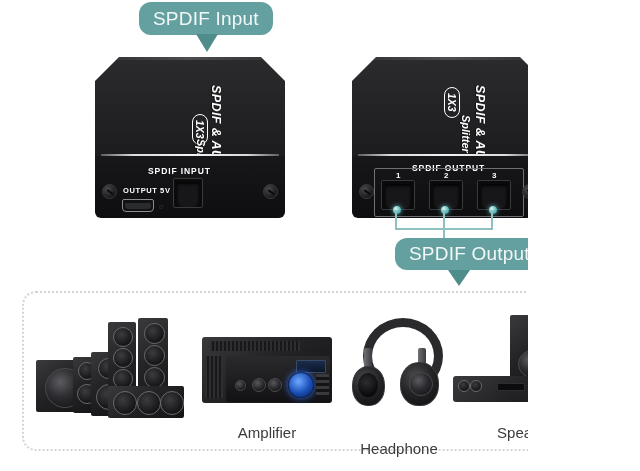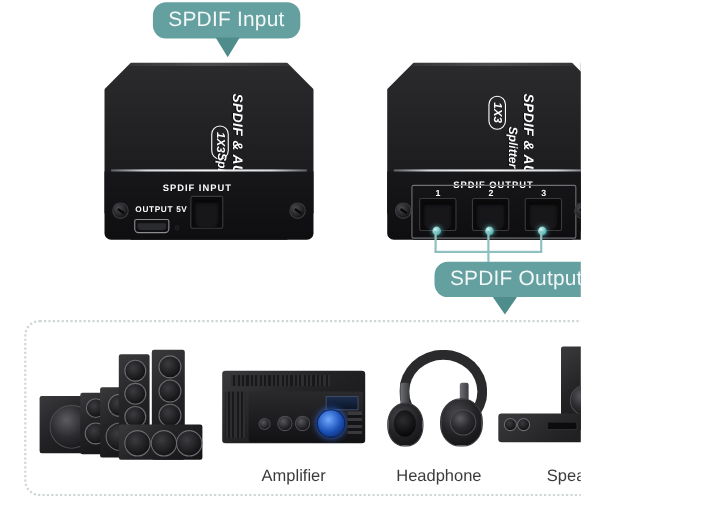--- a/index.html
+++ b/index.html
@@ -466,21 +466,21 @@
 
   <div>
     <div class="hp-band" style="left:363px; top:318px; width:62px; height:58px;"></div>
     <div class="hp-arm" style="left:364px; top:348px; width:8px; height:26px;"></div>
     <div class="hp-arm" style="left:418px; top:348px; width:8px; height:26px;"></div>
     <div class="hp-cup" style="left:352px; top:366px; width:31px; height:38px;"></div>
     <div class="hp-pad" style="left:358px; top:373px; width:20px; height:24px;"></div>
     <div class="hp-cup" style="left:400px; top:362px; width:37px; height:42px;"></div>
     <div class="cone" style="left:409px; top:372px; width:22px; height:22px;"></div>
   </div>
-  <div class="dev-label" style="left:339px; top:424px; width:120px;">Headphone</div>
+  <div class="dev-label" style="left:339px; top:440px; width:120px;">Headphone</div>
 
   <div>
 
     <div class="blk" style="left:510px; top:315px; width:48px; height:76px;"></div>
     <div class="cone" style="left:518px; top:350px; width:26px; height:26px;"></div>
 
     <div class="blk" style="left:453px; top:376px; width:150px; height:26px; border-radius:3px;"></div>
     <div class="cone-ring" style="left:458px; top:380px; width:10px; height:10px;"></div>
     <div class="cone-ring" style="left:470px; top:380px; width:10px; height:10px;"></div>
     <div class="screen-strip" style="left:497px; top:383px; width:26px; height:6px; background:#0c0c0e; border-color:#2e2e32;"></div>

